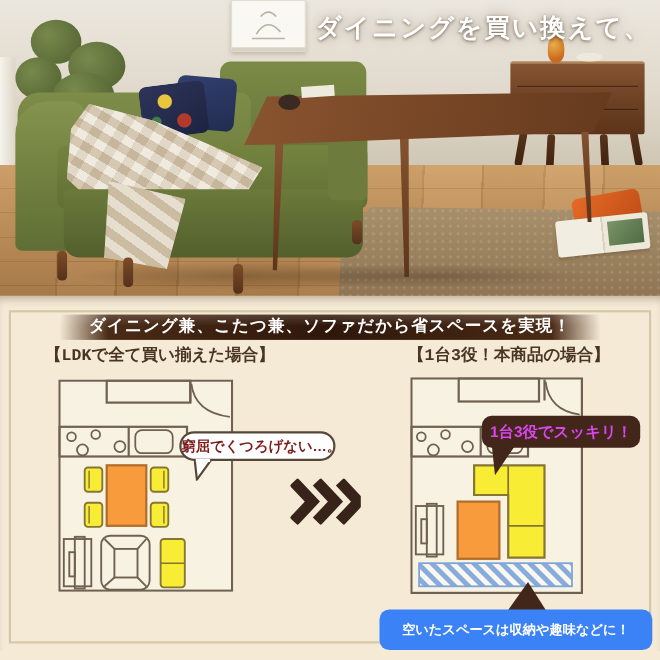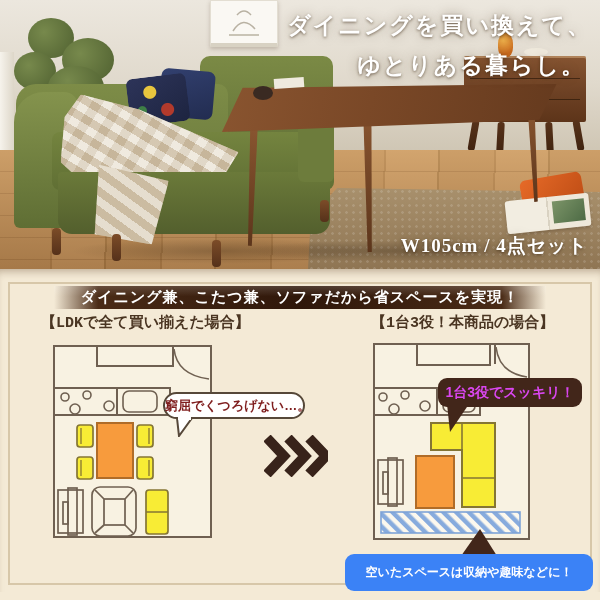--- a/index.html
+++ b/index.html
@@ -160,22 +160,20 @@
     <div class="sofa-leg" style="left:52px;top:228px;"></div>
 
     <div class="t-leg" style="left:246px;top:124px;width:12px;height:122px;transform:rotate(2deg);"></div>
     <div class="t-leg" style="left:362px;top:110px;width:13px;height:142px;transform:rotate(-1deg);"></div>
     <div class="t-leg" style="left:528px;top:106px;width:11px;height:96px;transform:rotate(-3deg);"></div>
     <div class="tabletop"></div>
     <div class="mug"></div>
     <div class="book"></div>
 
     <div class="headline hl1">ダイニングを買い換えて、</div>
-    <div class="headline hl2">ゆとりある暮らし。</div>
-    <div class="headline size-caption">W105cm / 4点セット</div>
   </div>
 
   <div class="compare">
     <div class="card-frame"></div>
 
     <div class="banner">ダイニング兼、こたつ兼、ソファだから省スペースを実現！</div>
 
     <div class="plan-title lt">【LDKで全て買い揃えた場合】</div>
     <div class="plan-title rt">【1台3役！本商品の場合】</div>
 

